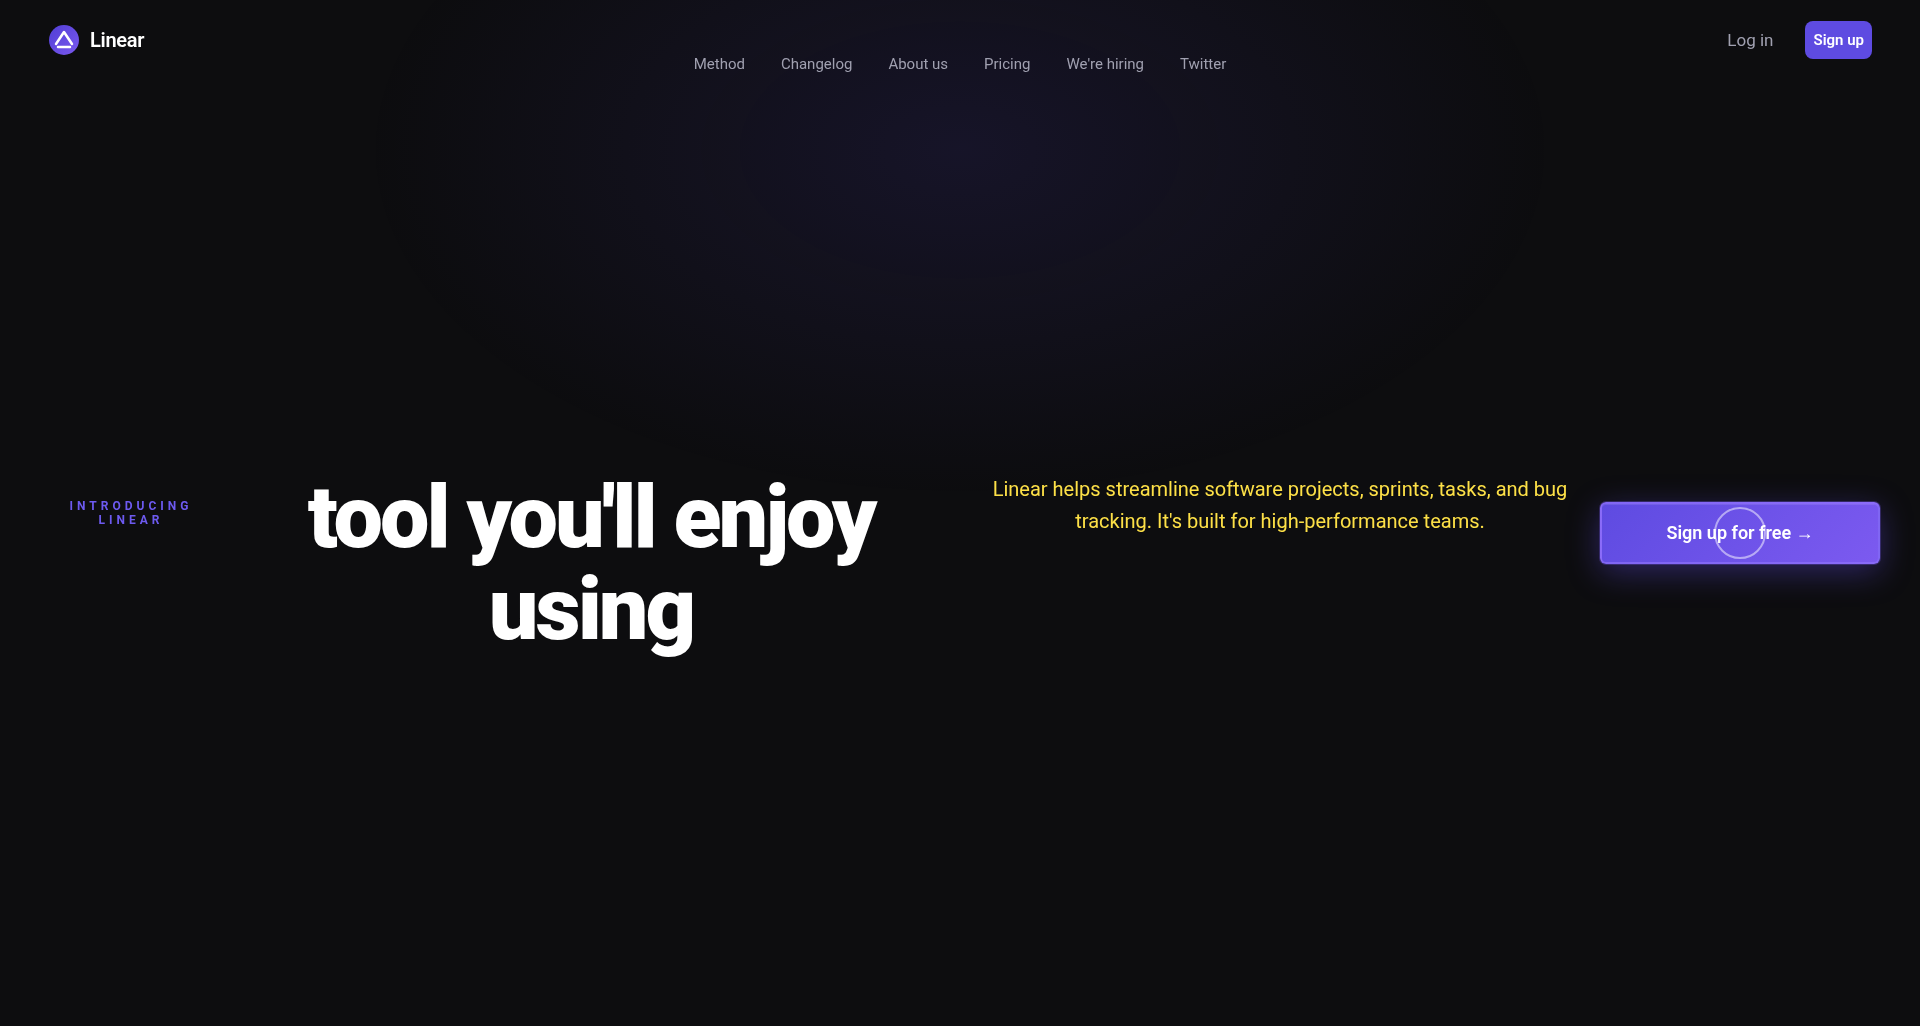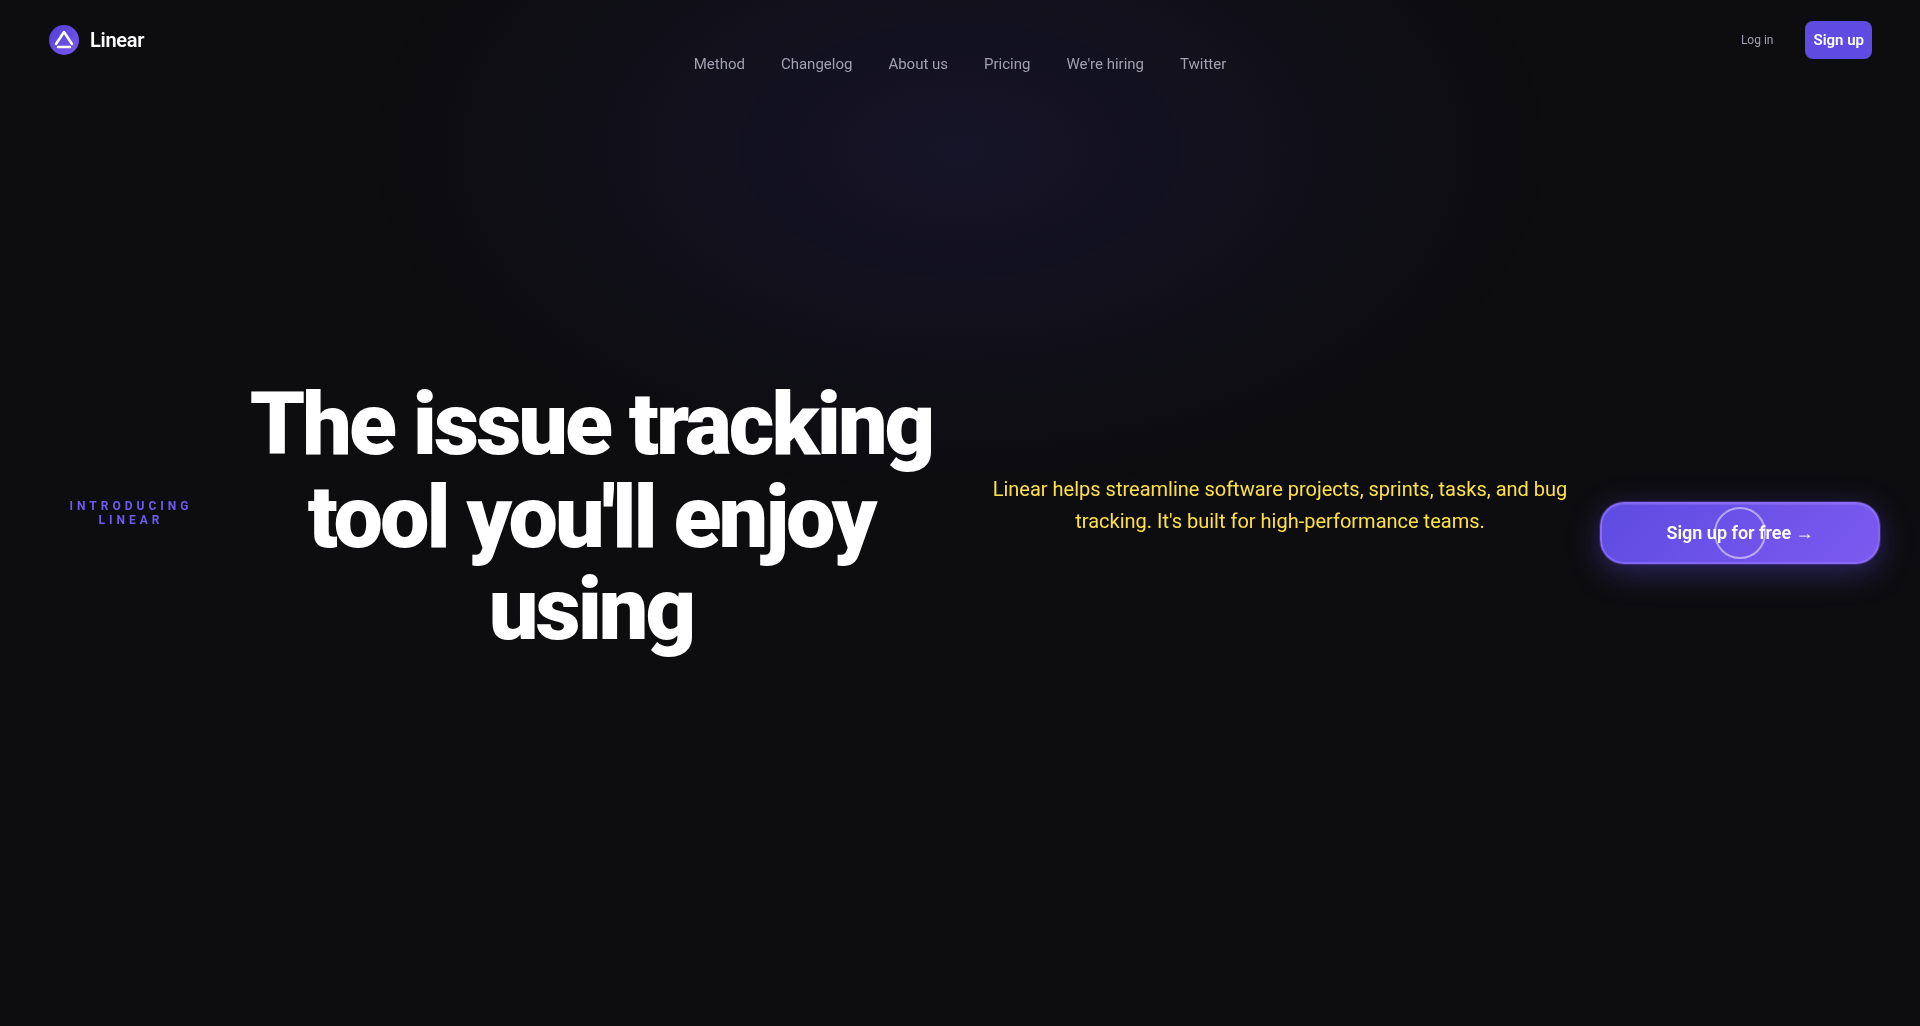--- a/index.html
+++ b/index.html
@@ -70,21 +70,21 @@
 
     .auth-area {
       display: flex;
       align-items: center;
       gap: 16px;
     }
 
     .login-btn {
       color: #a0a0b0;
       text-decoration: none;
-      font-size: 12px;
+      font-size: 17px;
       font-weight: 400;
       padding: 8px 16px;
       transition: color 0.2s;
     }
 
     .signup-btn {
       background-color: #5e4be1;
       color: #ffffff;
       text-decoration: none;
       font-size: 15px;
@@ -137,21 +137,21 @@
     .cta-button {
       display: inline-flex;
       align-items: center;
       justify-content: center;
       gap: 8px;
       background: linear-gradient(135deg, #5e4be1, #7c5af0);
       color: #ffffff;
       font-size: 18px;
       font-weight: 600;
       padding: 18px 52px;
-      border-radius: 24px;
+      border-radius: 6px;
       border: 2px solid rgba(150, 120, 255, 0.6);
       cursor: pointer;
       text-decoration: none;
       box-shadow:
         0 0 0 1px rgba(120, 90, 240, 0.3),
         0 8px 32px rgba(94, 75, 225, 0.4),
         inset 0 1px 0 rgba(255,255,255,0.1);
       position: relative;
       transition: all 0.2s;
       min-width: 280px;
@@ -218,18 +218,18 @@
 
   <div class="auth-area">
     <a href="#" class="login-btn">Log in</a>
     <a href="#" class="signup-btn">Sign up</a>
   </div>
 </header>
 
 <main class="hero">
   <p class="intro-badge">INTRODUCING LINEAR</p>
   <h1 class="hero-title">
-    <span>The issue tracking</span><br>
+    <br>
     <span>tool you'll enjoy using</span>
   </h1>
   <p class="hero-subtitle">Linear helps streamline software projects, sprints, tasks, and bug tracking. It's built for high-performance teams.</p>
   <a href="#" class="cta-button">Sign up for free →</a>
 </main>
 
 </body></html>

